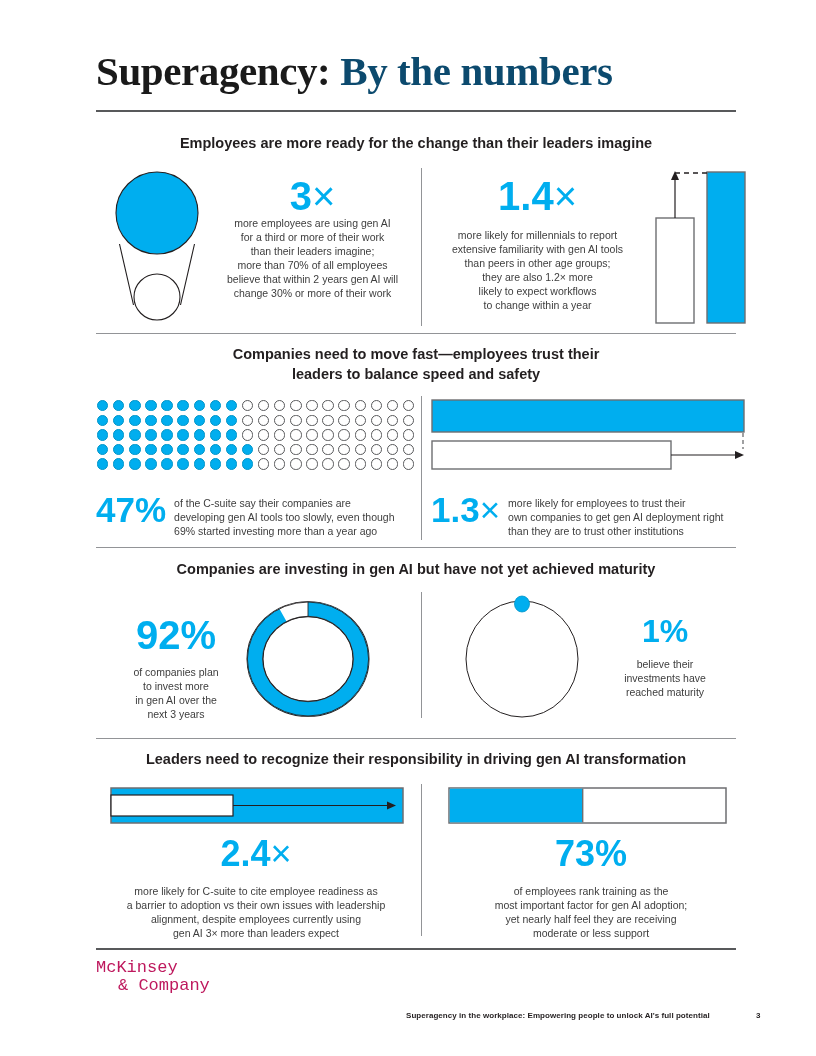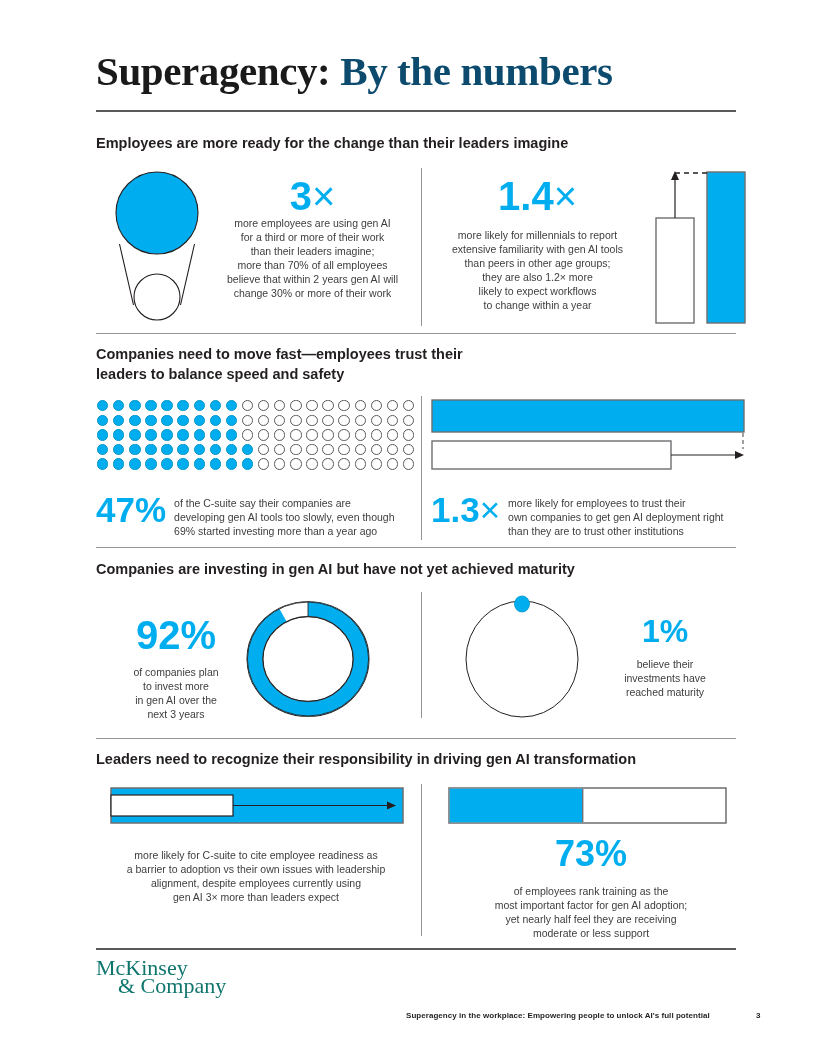--- a/index.html
+++ b/index.html
@@ -43,21 +43,21 @@
   .rule {
     position: absolute;
     background: #58595b;
   }
   .rule-thick { height: 2px; }
   .rule-thin  { height: 1px; background: #929497; }
 
   
   .sec-head {
     position: absolute;
-    text-align: left;
+    text-align: center;
     font-weight: bold;
     font-size: 14.5px;
     line-height: 20px;
     color: #231f20;
   }
 
   
   .vdiv {
     position: absolute;
     width: 1px;
@@ -95,24 +95,24 @@
     border-radius: 50%;
     box-sizing: border-box;
     border: 1px solid #58595b;
   }
   .dot.on { background: #00AEEF; border-color: #0094c8; }
   .dot.off { background: #ffffff; }
 
   
   .mck {
     position: absolute;
-    font-family: Liberation Serif, serif;
-    font-size: 22px;
+    font-family: Liberation Mono, monospace;
+    font-size: 17px;
     line-height: 18px;
-    color: #0f766e;
+    color: #be185d;
   }
   .mck .l2 { padding-left: 22px; display: block; }
   .footer-note {
     position: absolute;
     font-size: 8px;
     font-weight: bold;
     color: #231f20;
     letter-spacing: 0.05px;
   }
   .footer-page {
@@ -370,20 +370,23 @@
   <div style="position:absolute; left:110px; top:787px;">
     <svg width="295" height="38" viewBox="0 0 295 38">
       <rect x="1" y="1" width="292" height="35" fill="#00AEEF" stroke="#6d6e71" stroke-width="1.5"></rect>
       <rect x="1" y="8" width="122" height="21" fill="#ffffff" stroke="#231f20" stroke-width="1.2"></rect>
       <line x1="123" y1="18.5" x2="278" y2="18.5" stroke="#231f20" stroke-width="1.2"></line>
       <path d="M 286 18.5 L 277 14.5 L 277 22.5 Z" fill="#231f20"></path>
     </svg>
   </div>
 
   <div style="position:absolute; left:96px; top:836px; width:320px; text-align:center;">
+    <div class="bignum" style="font-size:36px;">
+      <span>2.4</span><span class="x">×</span>
+    </div>
     <div class="body-text body-text-c" style="margin-top:12px; white-space:pre-line;">more likely for C-suite to cite employee readiness as
 a barrier to adoption vs their own issues with leadership
 alignment, despite employees currently using
 gen AI 3× more than leaders expect</div>
   </div>
 
   <div class="vdiv" style="left:421px; top:784px; height:152px;"></div>
 
   <div style="position:absolute; left:448px; top:787px;">
     <svg width="280" height="38" viewBox="0 0 280 38">

